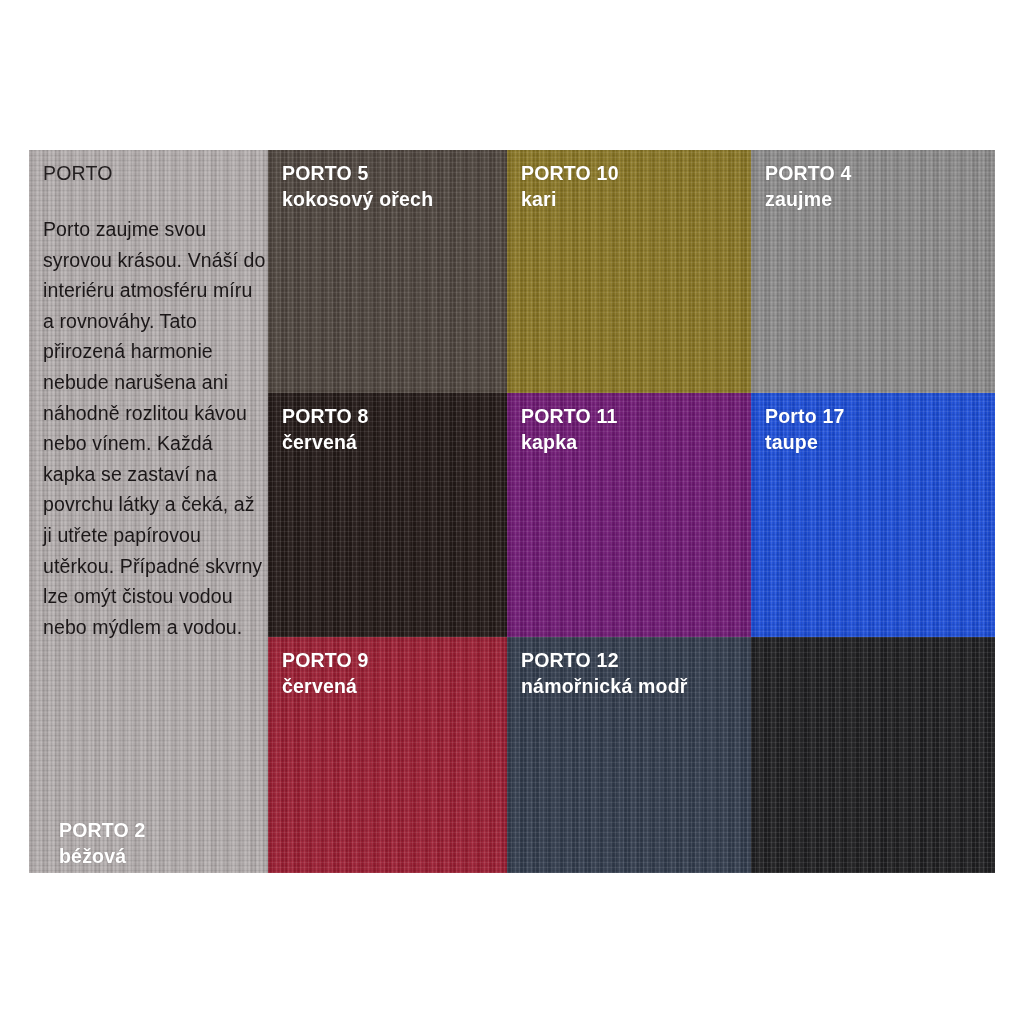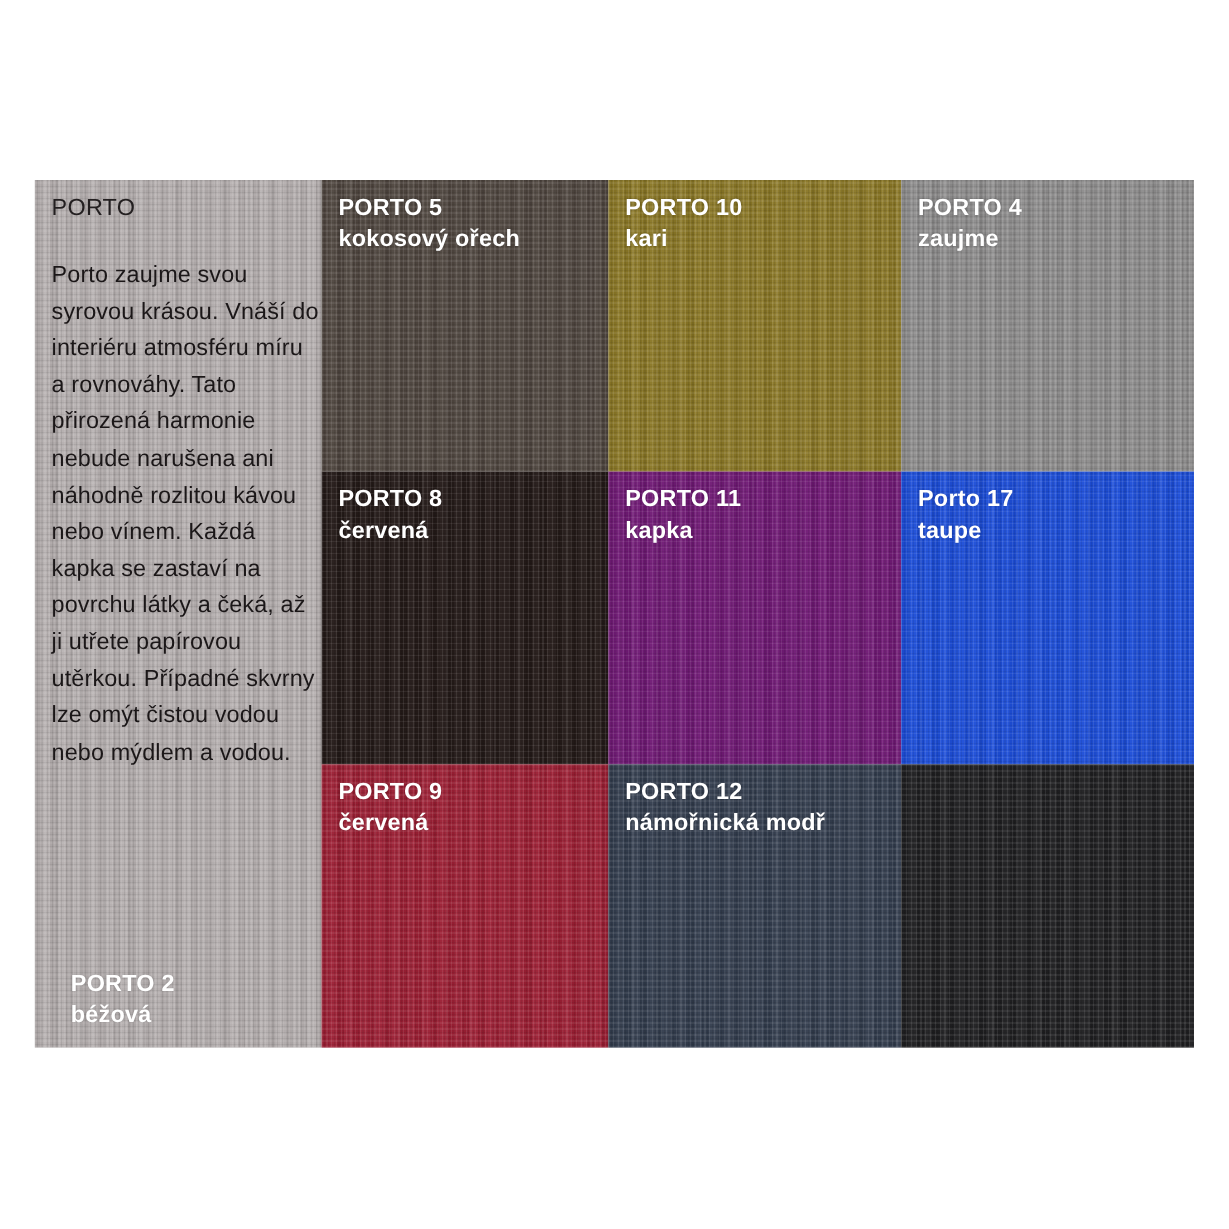--- a/index.html
+++ b/index.html
@@ -78,21 +78,21 @@
     font-size: 19.5px;
     line-height: 25.5px;
     letter-spacing: 0.2px;
     text-shadow: 0 0 2px rgba(0,0,0,0.18);
   }
   .swatch-label .ln { display: block; white-space: nowrap; font-weight: bold; }
 
   
   .cell-desc .swatch-label {
     top: auto;
-    bottom: 14px;
+    bottom: 4px;
     padding-left: 16px;
   }
 
   .desc-title {
     position: absolute;
     left: 14px;
     top: 11px;
     z-index: 3;
     color: #231f20;
     font-size: 19.5px;

